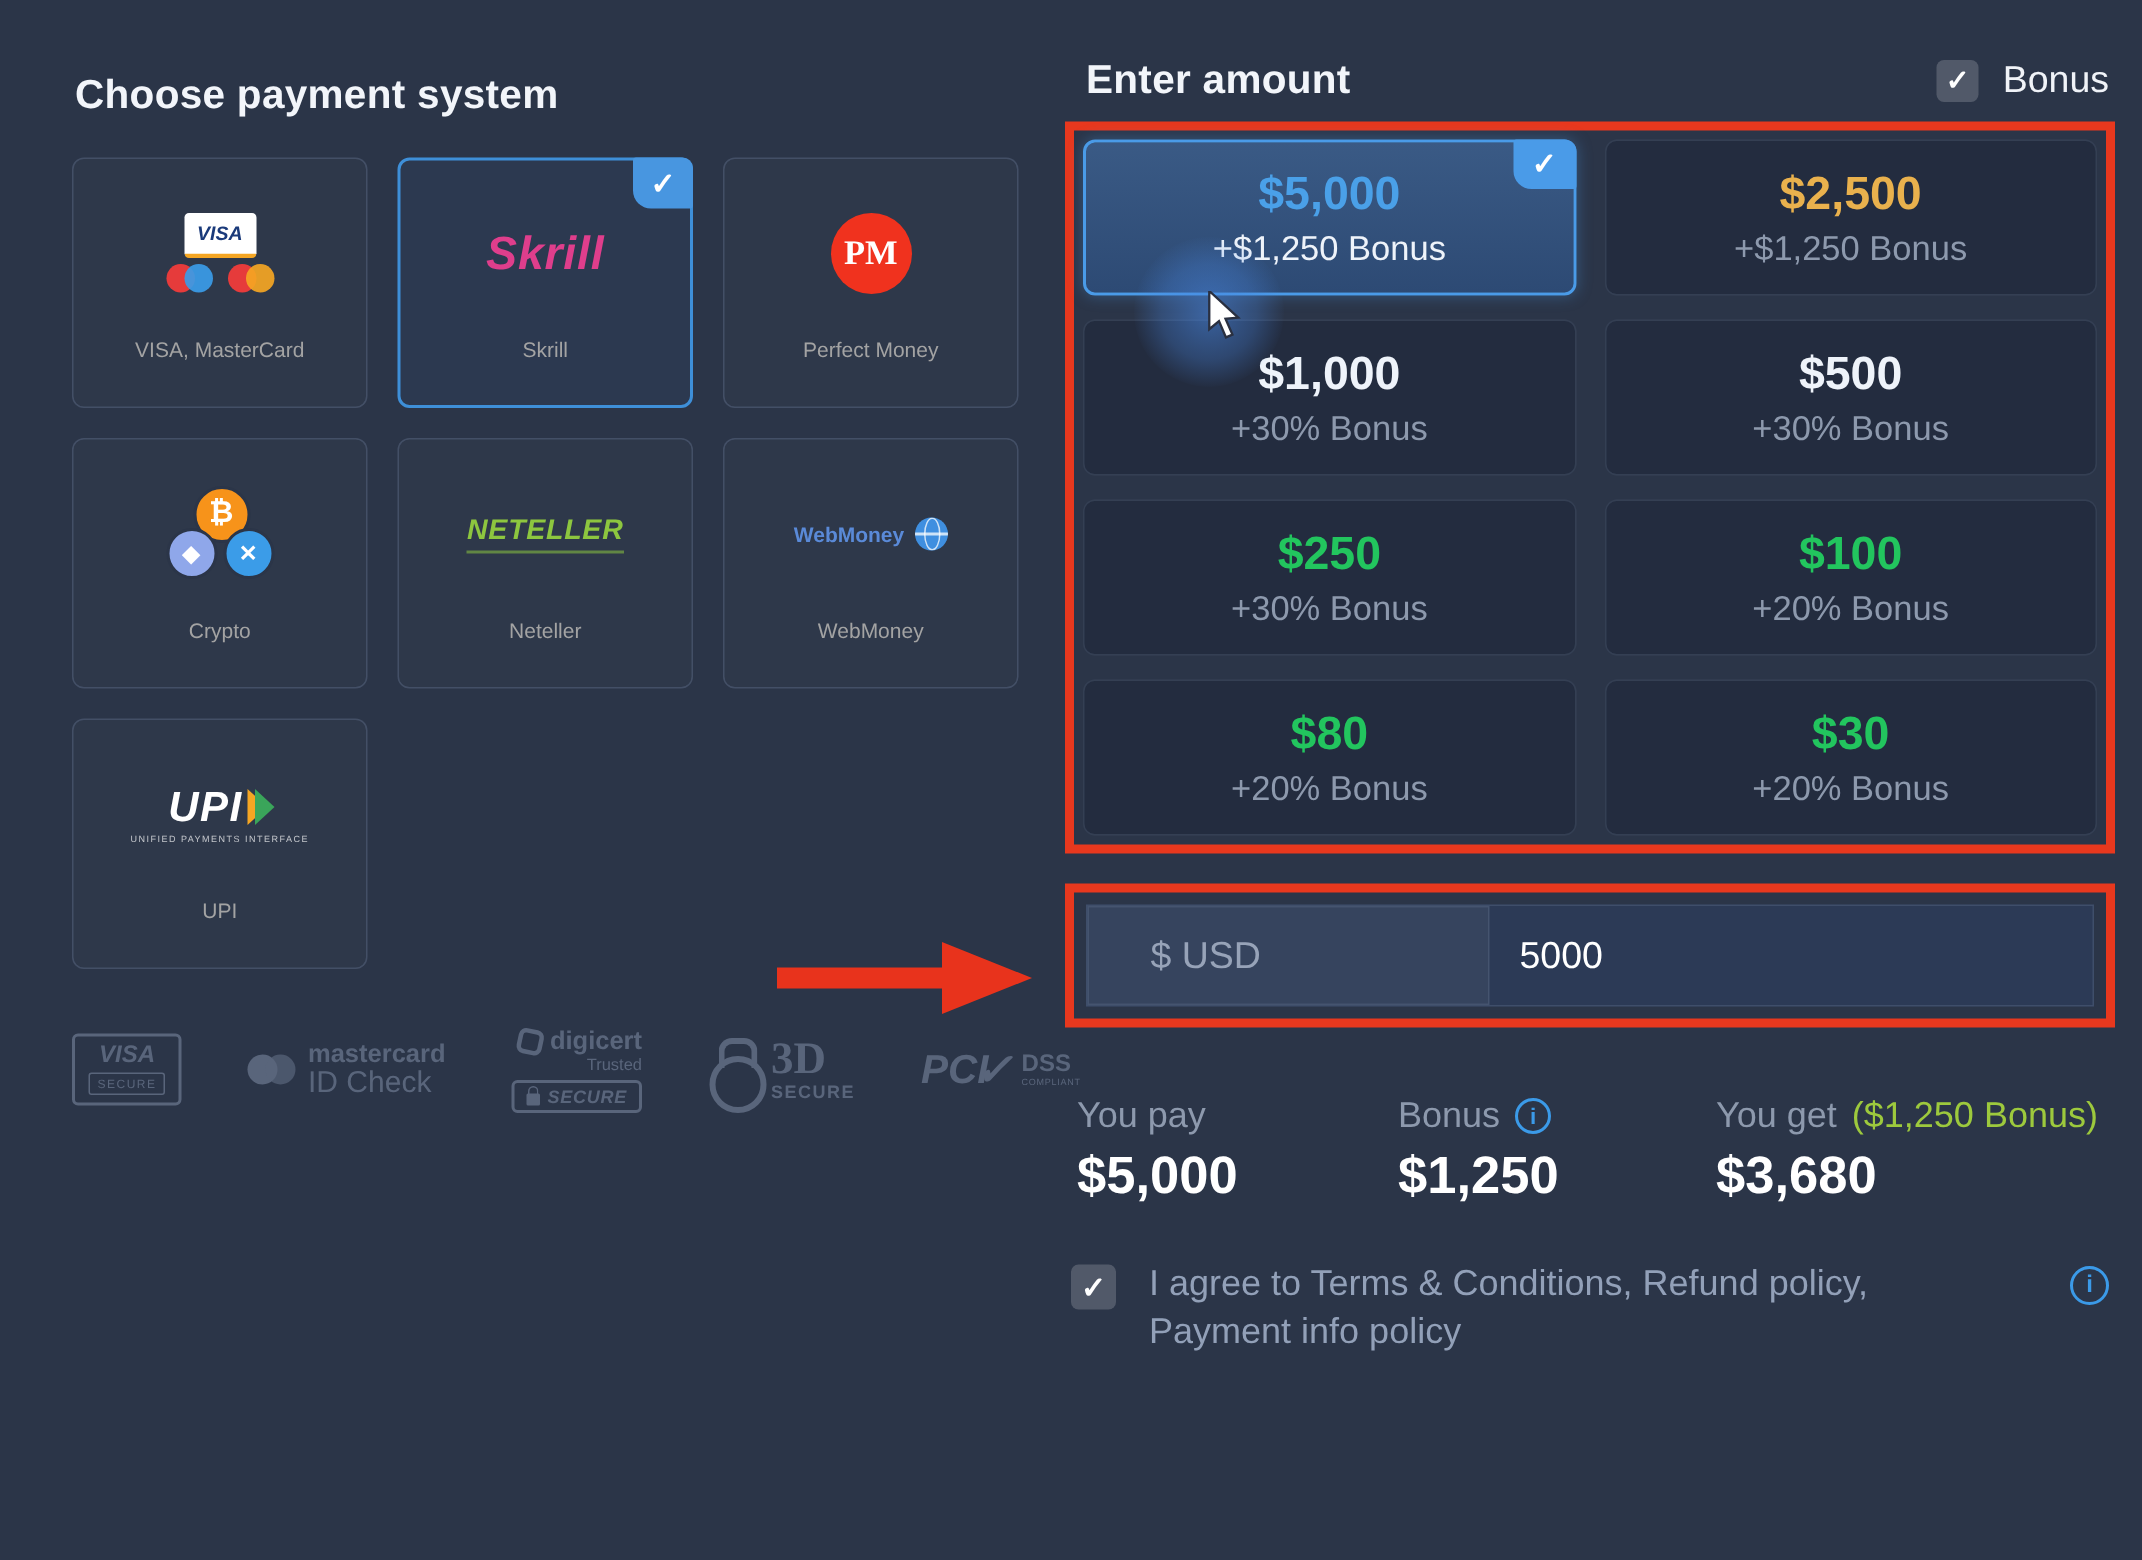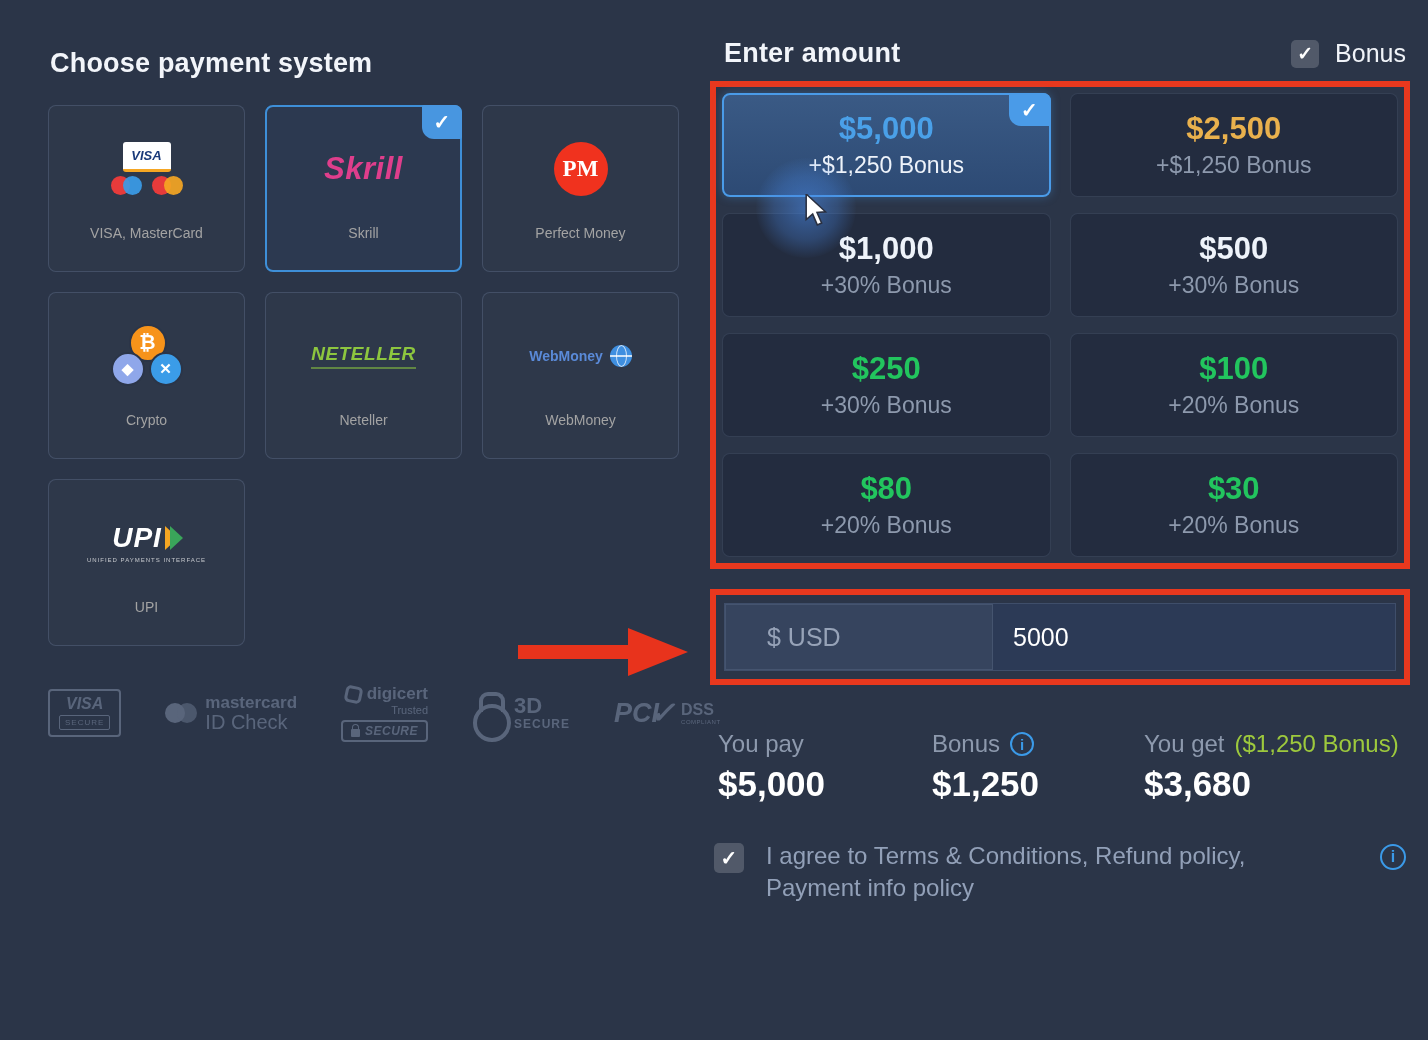--- a/index.html
+++ b/index.html
@@ -96,21 +96,21 @@
   .dg-ring { width:17px; height:17px; border:3px solid currentColor; border-radius:5px; transform:rotate(12deg); display:block; }
   .dg-name { font-size:17px; font-weight:600; }
   .dg-trusted { font-size:11px; align-self:flex-end; margin-top:-4px; }
   .dg-pill { border:2px solid currentColor; border-radius:4px; padding:2px 8px; display:flex; align-items:center; gap:5px; }
   .mini-lock { width:9px; height:8px; background:currentColor; border-radius:1px; position:relative; display:block; margin-top:3px; }
   .mini-lock::before { content:""; position:absolute; left:1px; top:-5px; width:5px; height:5px; border:1.5px solid currentColor; border-bottom:none; border-radius:4px 4px 0 0; }
   .dg-secure { font-size:12px; font-weight:700; font-style:italic; letter-spacing:.5px; }
   .lock3d { width:34px; height:42px; position:relative; }
   .lock3d::before { content:""; position:absolute; left:7px; top:0; width:18px; height:16px; border:4px solid currentColor; border-bottom:none; border-radius:9px 9px 0 0; }
   .lock3d::after { content:""; position:absolute; left:1px; top:12px; width:30px; height:30px; border:4px solid currentColor; border-radius:50%; }
-  .b3d-top { font-weight:800; font-size:22px; line-height:1; }
+  .b3d-top { font-weight:800; font-size:30px; line-height:1;font-family:Liberation Serif, serif; }
   .b3d-bot { font-size:12px; letter-spacing:1px; font-weight:700; }
   .pci-wrap { position:relative; font-weight:800; font-style:italic; font-size:27px; }
   .pci-check { position:absolute; right:-16px; top:-3px; font-size:30px; font-weight:700; }
   .bpci-mid { font-weight:800; font-size:16px; margin-left:14px; }
   .bpci-bot { font-size:6px; letter-spacing:.5px; margin-left:14px; }
 
   
   .right-col { position:absolute; left:710px; top:38px; width:700px; }
   .right-header { display:flex; justify-content:space-between; align-items:center; margin:0 4px 12px 14px; }
   .bonus-toggle { display:flex; align-items:center; gap:16px; cursor:pointer; }

